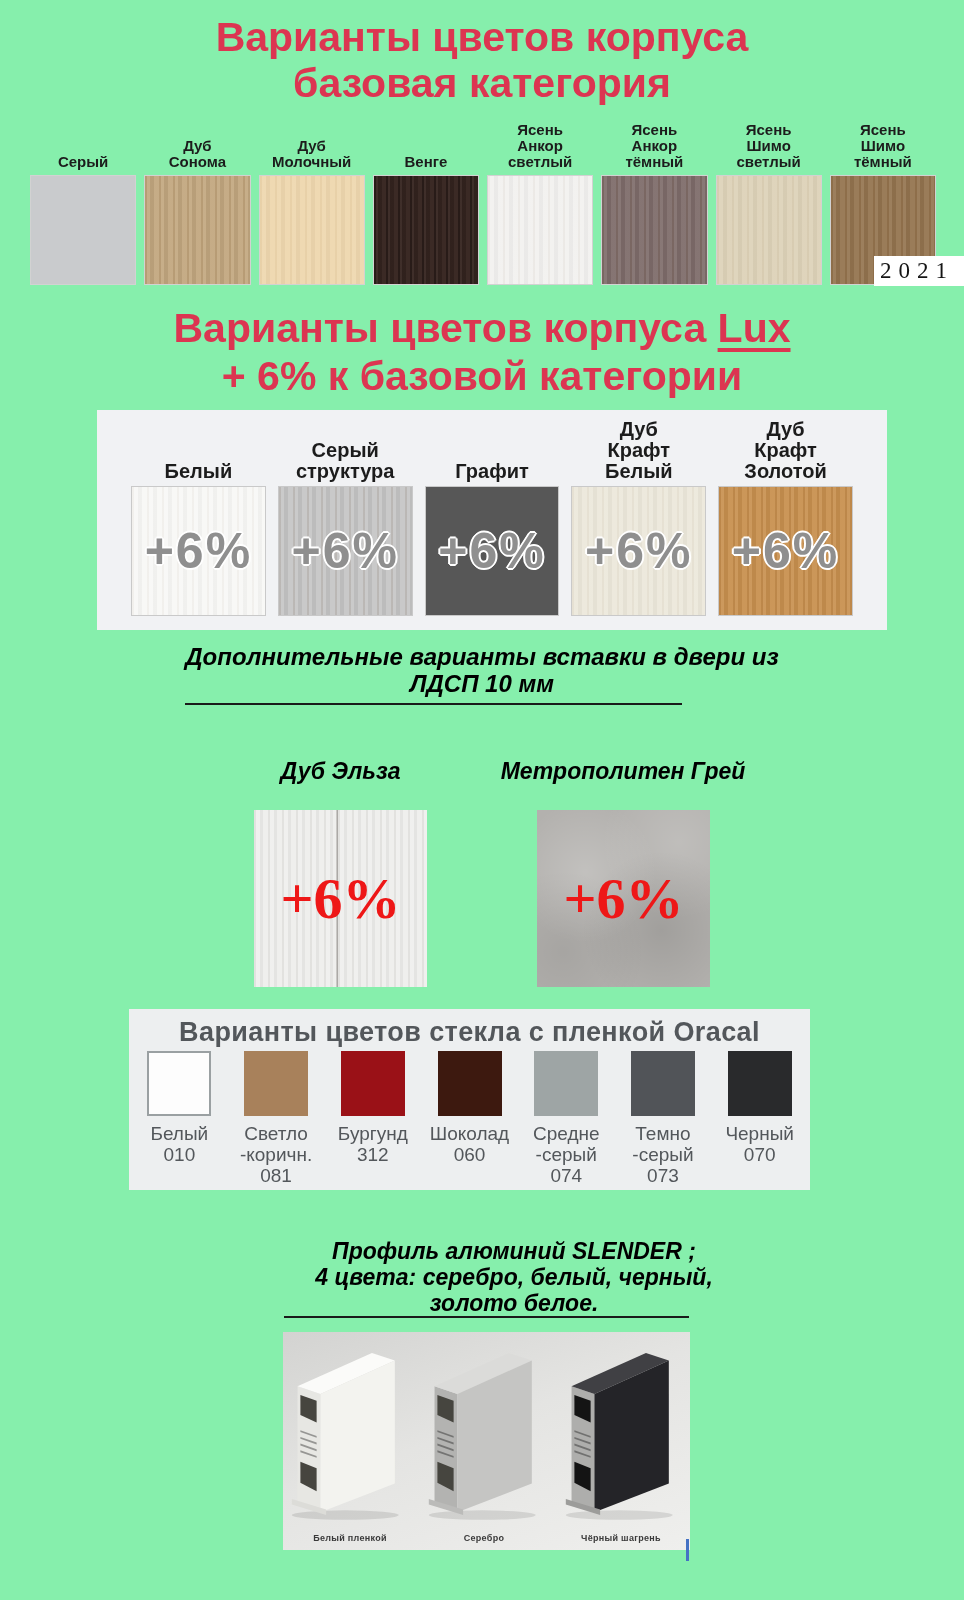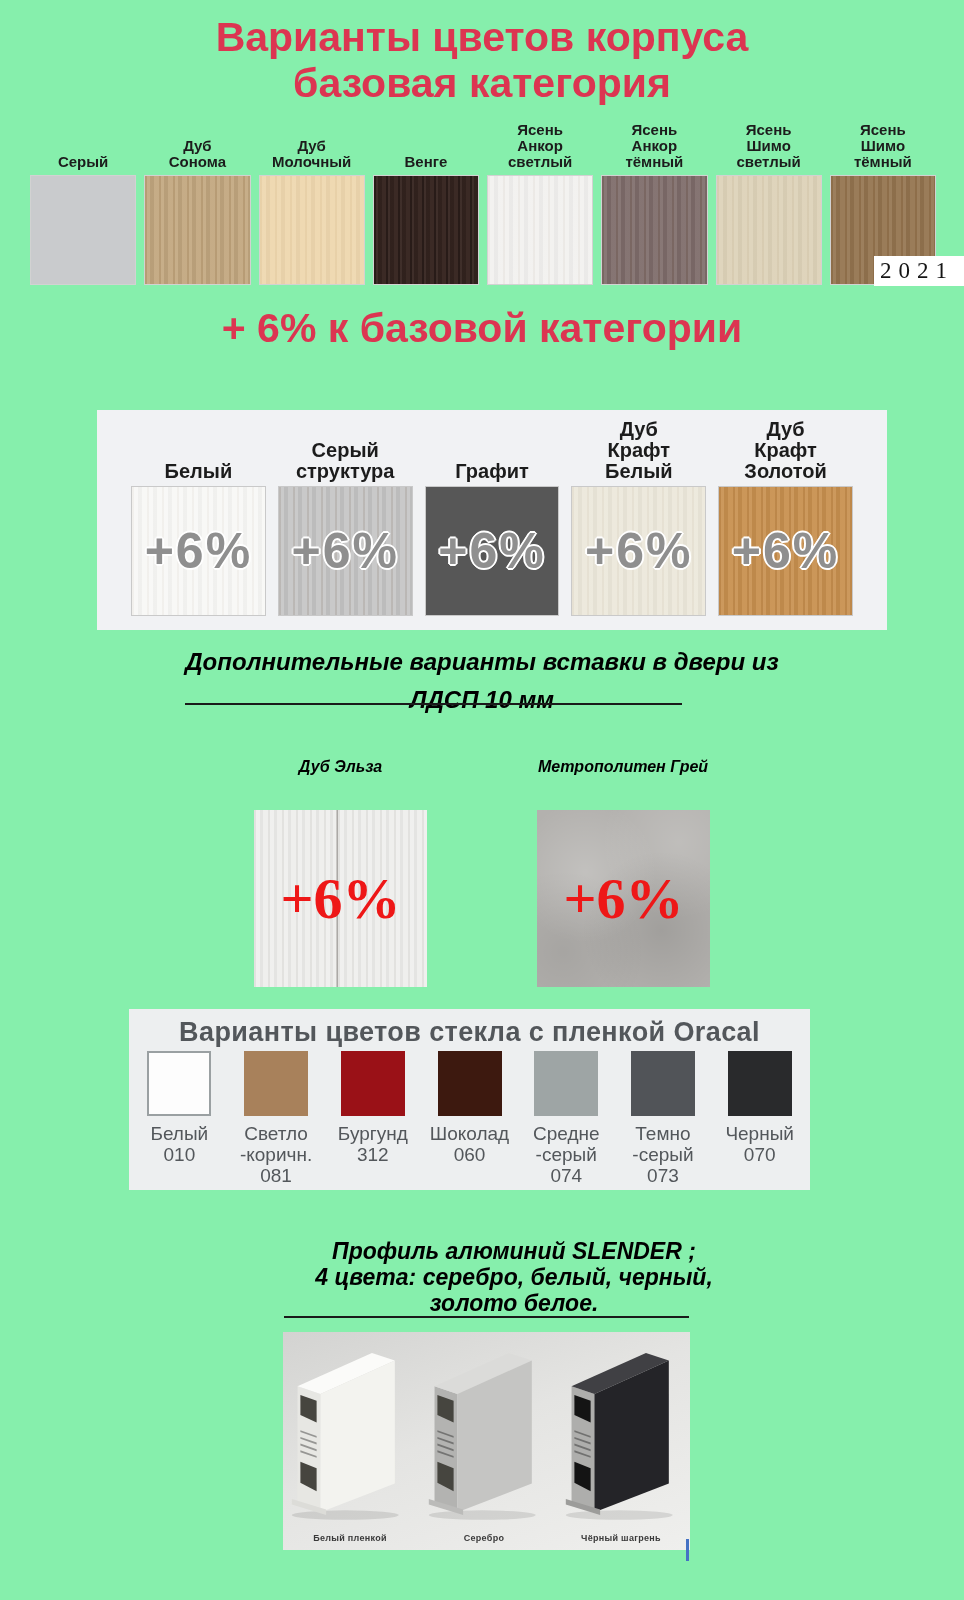--- a/index.html
+++ b/index.html
@@ -48,23 +48,23 @@
   .lux-row{position:absolute;top:6px;left:34px;width:722px;display:flex;gap:12px;}
   .lcol{flex:1;display:flex;flex-direction:column;}
   .lcol .swlbl{height:66px;font-size:20px;line-height:21px;}
   .lcol .sw{margin-top:4px;height:130px;border:1px solid #c9c9c9;box-sizing:border-box;position:relative;}
   .plus-gray{position:absolute;inset:0;display:flex;align-items:center;justify-content:center;
     font-size:50px;font-weight:bold;letter-spacing:2px;color:var(--plus_gray,#8f8f8f);
     text-shadow:-2px 0 #fff,2px 0 #fff,0 -2px #fff,0 2px #fff,-1px -1px #fff,1px 1px #fff,-1px 1px #fff,1px -1px #fff;}
 
   
   .ldsp-title{position:absolute;top:643px;left:0;width:100%;text-align:center;
-    font-style:italic;font-weight:bold;font-size:24px;line-height:38px;color:#000;}
+    font-style:italic;font-weight:bold;font-size:24px;line-height:27px;color:#000;}
   .hr1{position:absolute;top:703px;left:185px;width:497px;border-top:2px solid #1a1a1a;}
-  .ldsp-lbl{position:absolute;text-align:center;font-style:italic;font-weight:bold;font-size:16px;color:#000;}
+  .ldsp-lbl{position:absolute;text-align:center;font-style:italic;font-weight:bold;font-size:23px;color:#000;}
   .ldsp-lbl.l1{top:758px;left:254px;width:173px;}
   .ldsp-lbl.l2{top:758px;left:498px;width:250px;}
   .ldsp-sw{position:absolute;top:810px;width:173px;height:177px;display:flex;
     align-items:center;justify-content:center;}
   .ldsp-sw.s1{left:254px;}
   .ldsp-sw.s2{left:537px;}
   .plus-red{font-family:"Liberation Serif",serif;font-size:58px;font-weight:bold;
     color:var(--plus_red,#ee1717);}
 
   
@@ -149,20 +149,21 @@
     <div class="bcol">
       <div class="swlbl ml">Ясень
 Шимо
 тёмный</div>
       <div class="sw wood" style="background-color: rgb(148, 116, 79);"></div>
     </div>
   </div>
   <div class="watermark">2021</div>
 
   <div class="title-lux">
+    <div><span>Варианты цветов корпуса </span><span class="u">Lux</span></div>
     <div>+ 6% к базовой категории</div>
   </div>
 
   <div class="lux-panel">
     <div class="lux-row">
       <div class="lcol">
         <div class="swlbl ml">Белый</div>
         <div class="sw wood-soft" style="background-color: rgb(248, 248, 246);">
           <span class="plus-gray">+6%</span>
         </div>

